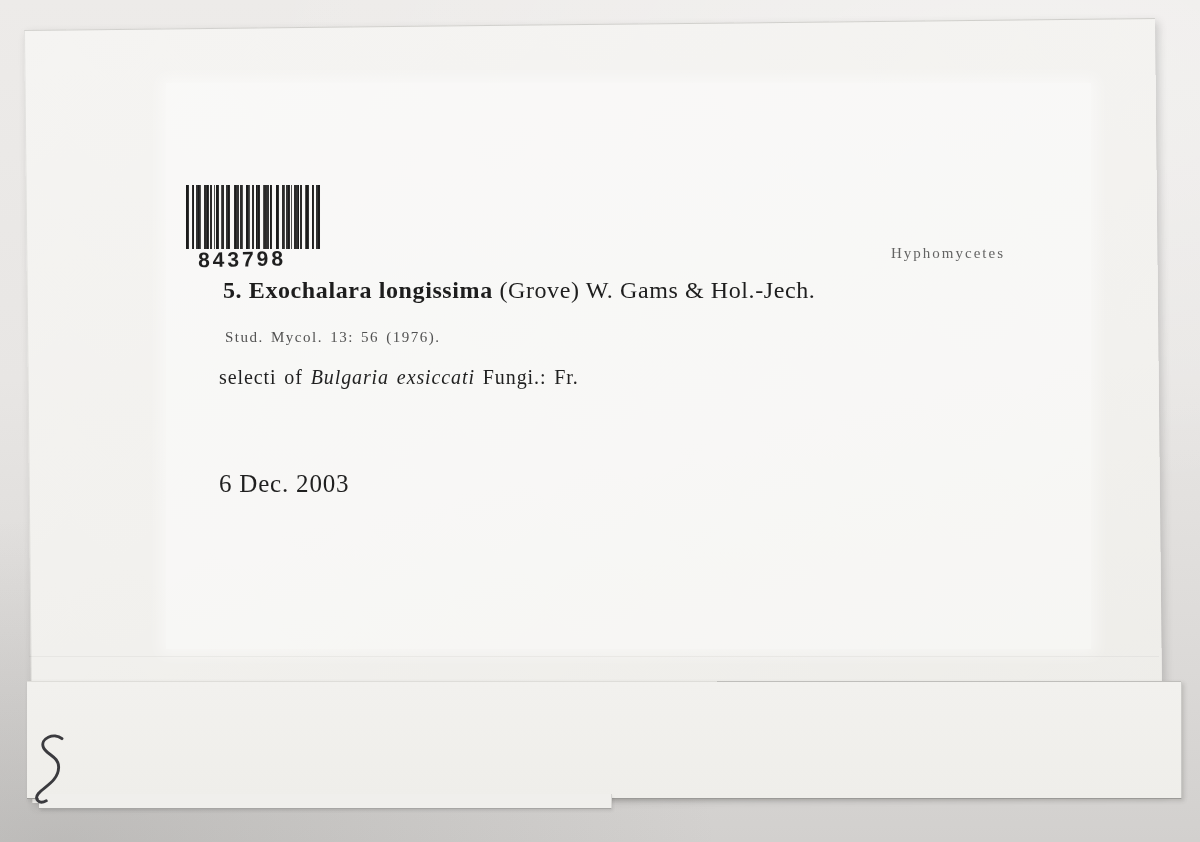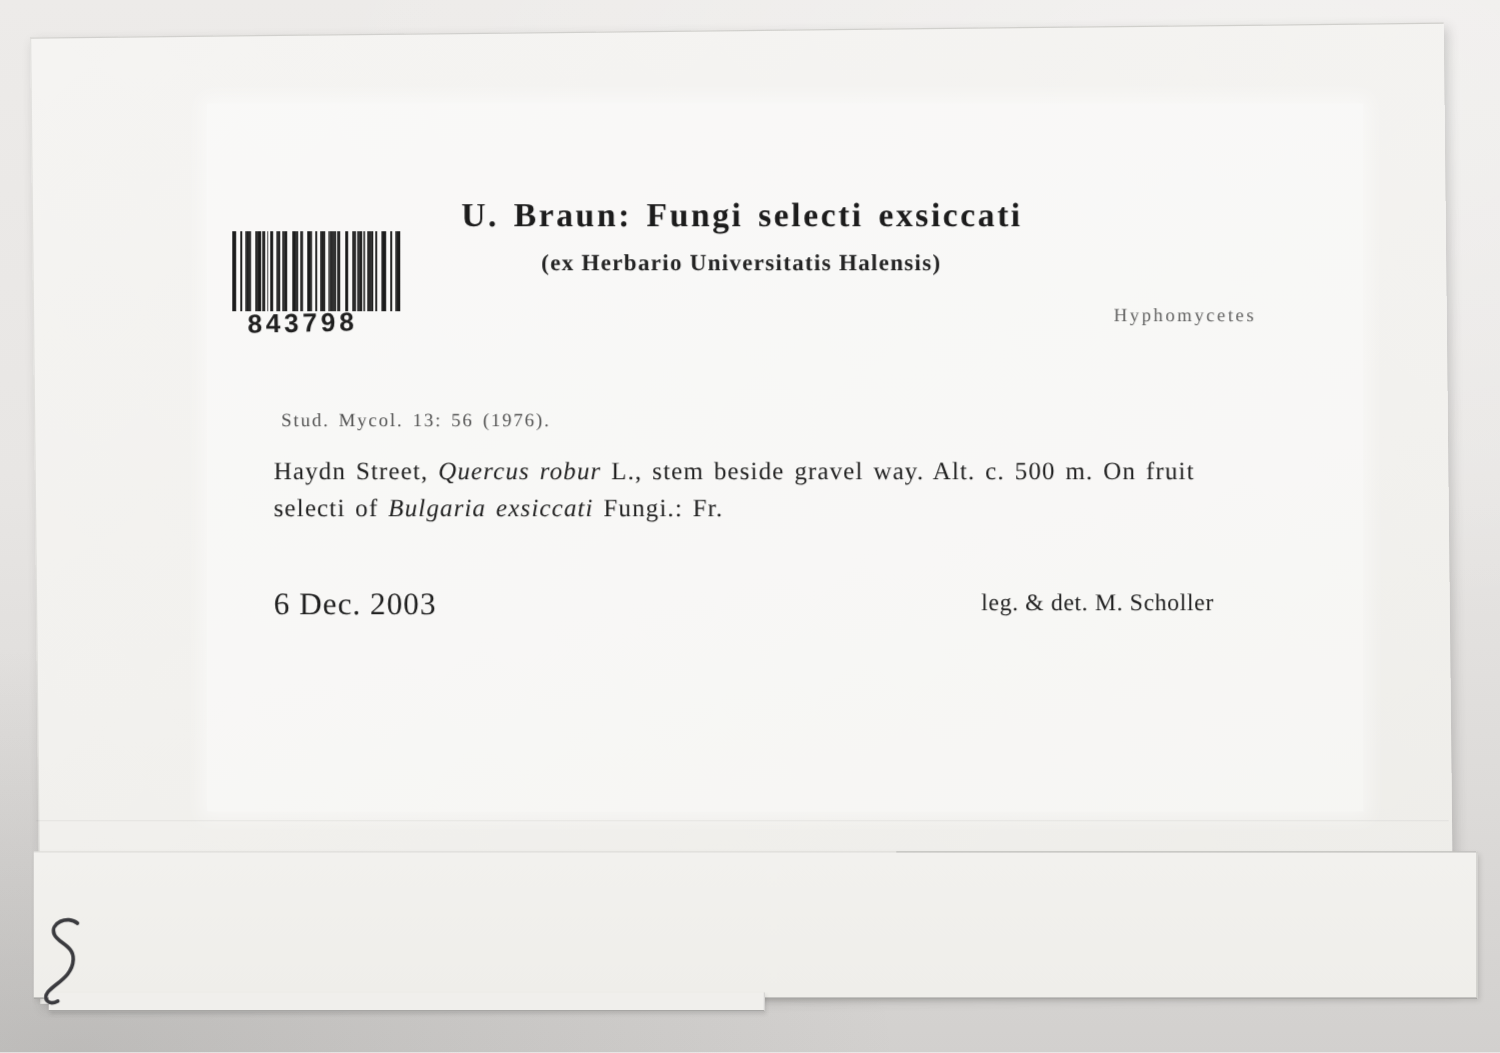--- a/index.html
+++ b/index.html
@@ -130,40 +130,37 @@
 
     <div class="label-bg"></div>
     <div class="crease"></div>
     <div class="bottom-band">
       <div class="band-seam"></div>
     </div>
     <div class="bottom-lip"></div>
 
     <div class="label-text">
 
-      <div class="title">U. Braun: Fungi selecti exsiccati</div>
-      <div class="subtitle">(ex Herbario Universitatis Halensis)</div>
 
       <div class="barcode">
         <div class="barcode-bars"></div>
         <div class="barcode-number">843798</div>
       </div>
 
       <div class="group-name">Hyphomycetes</div>
 
+      <div class="species-line"><span class="bold">5.</span><span> </span><span class="bold">Exochalara longissima</span><span> </span><span>(Grove) W. Gams &amp; Hol.-Jech.</span></div>
 
       <div class="citation">Stud. Mycol. 13: 56 (1976).</div>
 
       <div class="locality">
-        <div><span>Haydn Street, </span><em>Quercus robur</em><span> L., stem beside gravel way. Alt. c. 500 m. On fruit</span></div>
         <div><span>selecti of </span><em>Bulgaria exsiccati</em><span> Fungi.: Fr.</span></div>
       </div>
 
       <div class="date-line">6 Dec. 2003</div>
-      <div class="collector-line">leg. &amp; det. M. Scholler</div>
 
     </div>
 
     <div class="hand-mark">
       <svg width="44" height="74" viewBox="0 0 38 66" aria-hidden="true">
         <path d="M27 5 C20 -1 7 5 10.5 13 C13.5 19.5 24.5 21 24 31 C23.5 43 11 48 6 54 C2 59 6.5 64 13 60.5" fill="none" stroke="#3a3a3e" stroke-width="2.6" stroke-linecap="round"></path>
       </svg>
     </div>
 
   </div>

